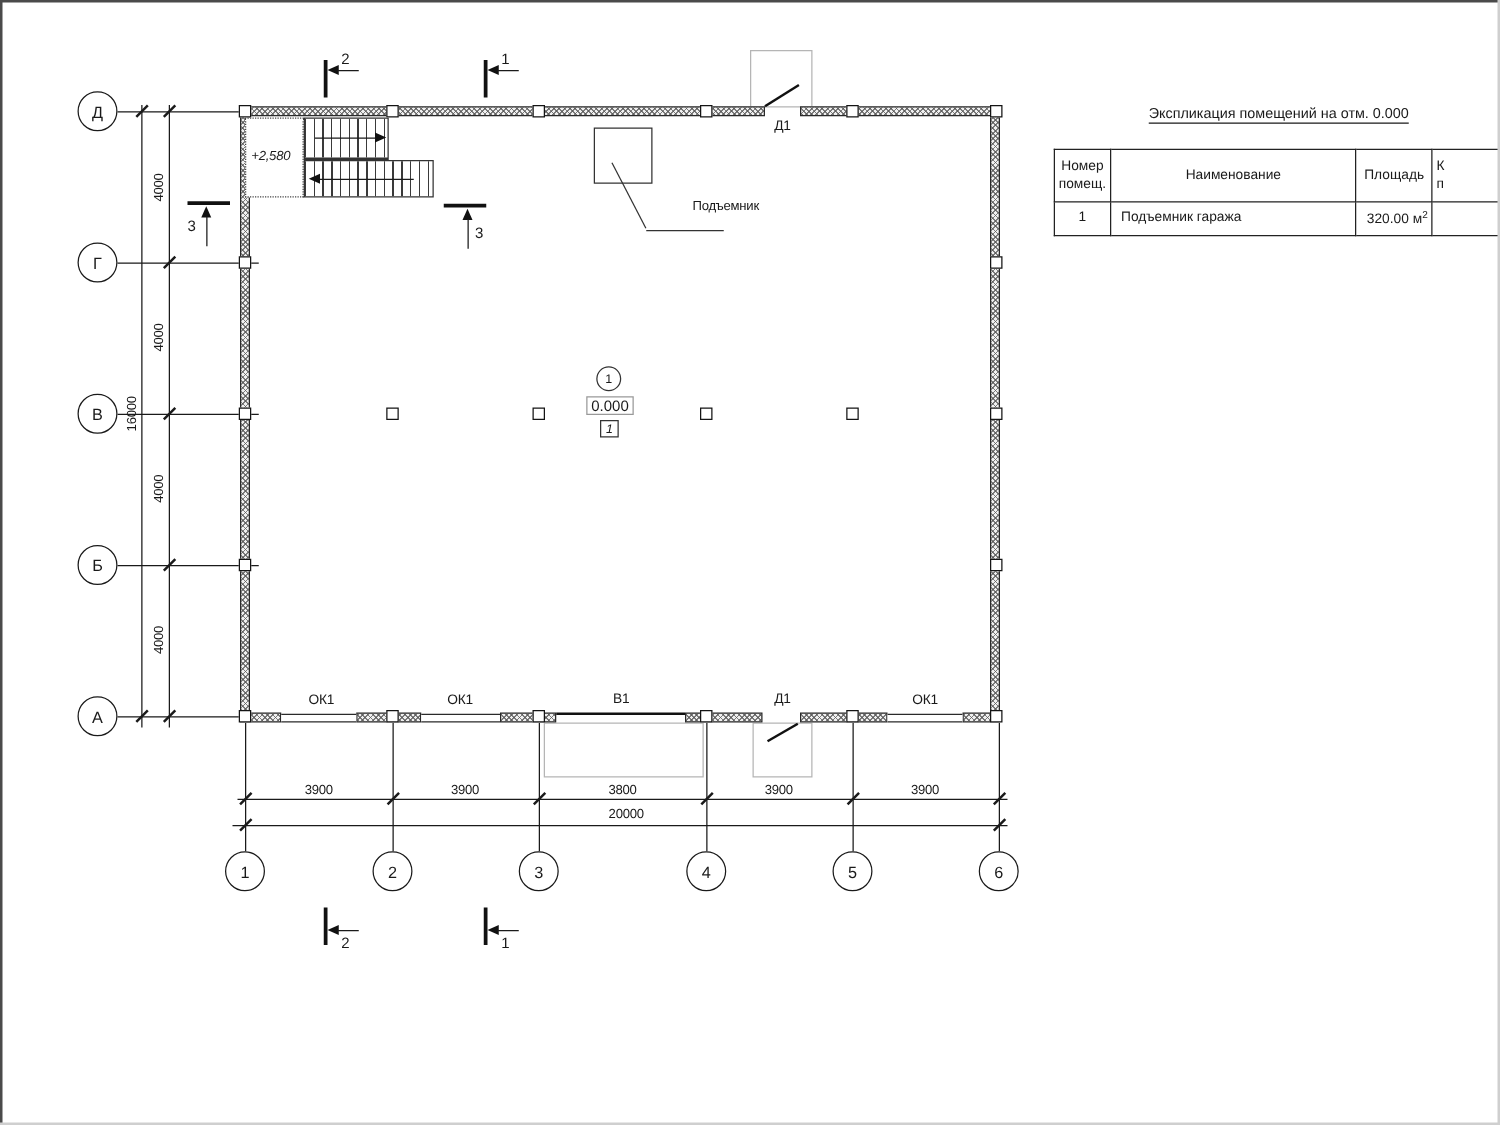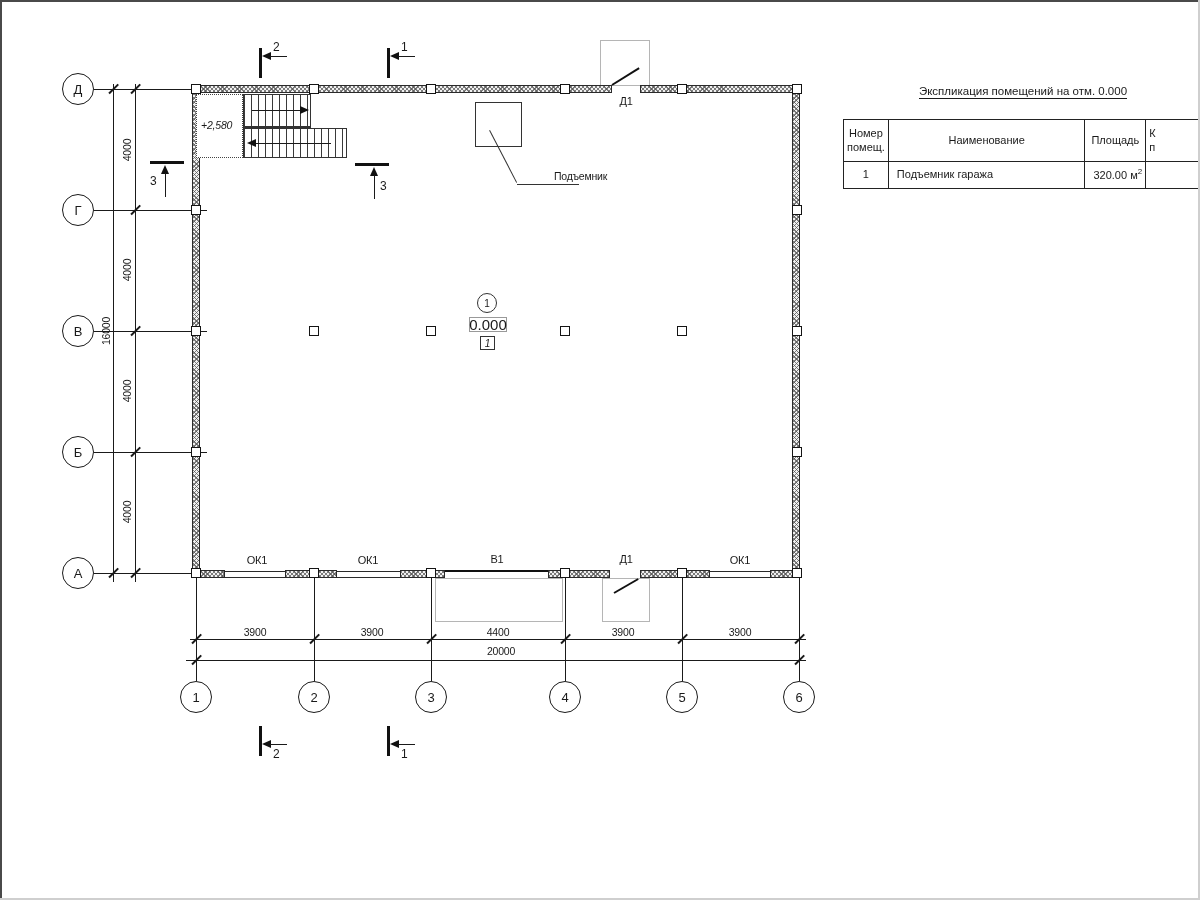--- a/index.html
+++ b/index.html
@@ -112,26 +112,26 @@
     <div class="flight" style="left:243px;top:128px;width:104px;height:30px;"></div>
     <div class="hl" style="left:252px;top:109.5px;width:50px;z-index:3;"></div>
     <div class="arr-r" style="left:300px;top:105.5px;z-index:3;"></div>
     <div class="hl" style="left:255px;top:142.5px;width:76px;z-index:3;"></div>
     <div class="arr-l" style="left:247px;top:138.5px;z-index:3;"></div>
     <div class="lbl" style="left:201px;top:119px;font-size:10.5px;z-index:3;font-style:italic;">+2,580</div>
 
     <div style="position:absolute;left:475px;top:102px;width:47px;height:45px;border:1.2px solid #333;box-sizing:border-box;"></div>
     <div style="position:absolute;left:490px;top:130px;width:59px;height:1.2px;background:#333;transform-origin:0 0;transform:rotate(62.6deg);"></div>
     <div class="hl" style="left:517px;top:184px;width:62px;height:1.2px;background:#333;"></div>
-    <div class="lbl" style="left:520px;top:170px;font-size:10.5px;padding-left:34px;">Подъемник</div>
+    <div class="lbl" style="left:520px;top:159px;font-size:10.5px;padding-left:34px;">Подъемник</div>
 
     <div class="roombox" style="left:477px;top:293px;width:20px;height:20px;border:1px solid #333;border-radius:50%;font-size:10px;">
       <span>1</span>
     </div>
-    <div class="roombox" style="left:469px;top:317px;width:38px;height:15px;border:1px solid #999;font-size:15px;">
+    <div class="roombox" style="left:469px;top:317px;width:38px;height:15px;border:1px solid #999;font-size:12px;">
       <span>0.000</span>
     </div>
     <div class="roombox" style="left:480px;top:336px;width:15px;height:14px;border:1px solid #333;font-size:10px;font-style:italic;">
       <span>1</span>
     </div>
 
     <div class="lbl" style="left:611px;top:95px;width:30px;text-align:center;">Д1</div>
     <div class="lbl" style="left:242px;top:554px;width:30px;text-align:center;">ОК1</div>
     <div class="lbl" style="left:353px;top:554px;width:30px;text-align:center;">ОК1</div>
     <div class="lbl" style="left:482px;top:553px;width:30px;text-align:center;">В1</div>
@@ -170,21 +170,21 @@
     <div class="tick" style="left:307.5px;top:638px;"></div>
     <div class="tick" style="left:424.5px;top:638px;"></div>
     <div class="tick" style="left:558.5px;top:638px;"></div>
     <div class="tick" style="left:675.5px;top:638px;"></div>
     <div class="tick" style="left:792.5px;top:638px;"></div>
     <div class="tick" style="left:189.5px;top:659px;"></div>
     <div class="tick" style="left:792.5px;top:659px;"></div>
 
     <div class="dim" style="left:235px;top:626px;width:40px;">3900</div>
     <div class="dim" style="left:352px;top:626px;width:40px;">3900</div>
-    <div class="dim" style="left:478px;top:626px;width:40px;">4400</div>
+    <div class="dim" style="left:478px;top:626px;width:40px;">3800</div>
     <div class="dim" style="left:603px;top:626px;width:40px;">3900</div>
     <div class="dim" style="left:720px;top:626px;width:40px;">3900</div>
     <div class="dim" style="left:471px;top:645px;width:60px;">20000</div>
 
     <div class="dim vtext" style="left:107px;top:144px;width:40px;">4000</div>
     <div class="dim vtext" style="left:107px;top:264px;width:40px;">4000</div>
     <div class="dim vtext" style="left:107px;top:385px;width:40px;">4000</div>
     <div class="dim vtext" style="left:107px;top:506px;width:40px;">4000</div>
     <div class="dim vtext" style="left:81px;top:325px;width:50px;">16000</div>
 

